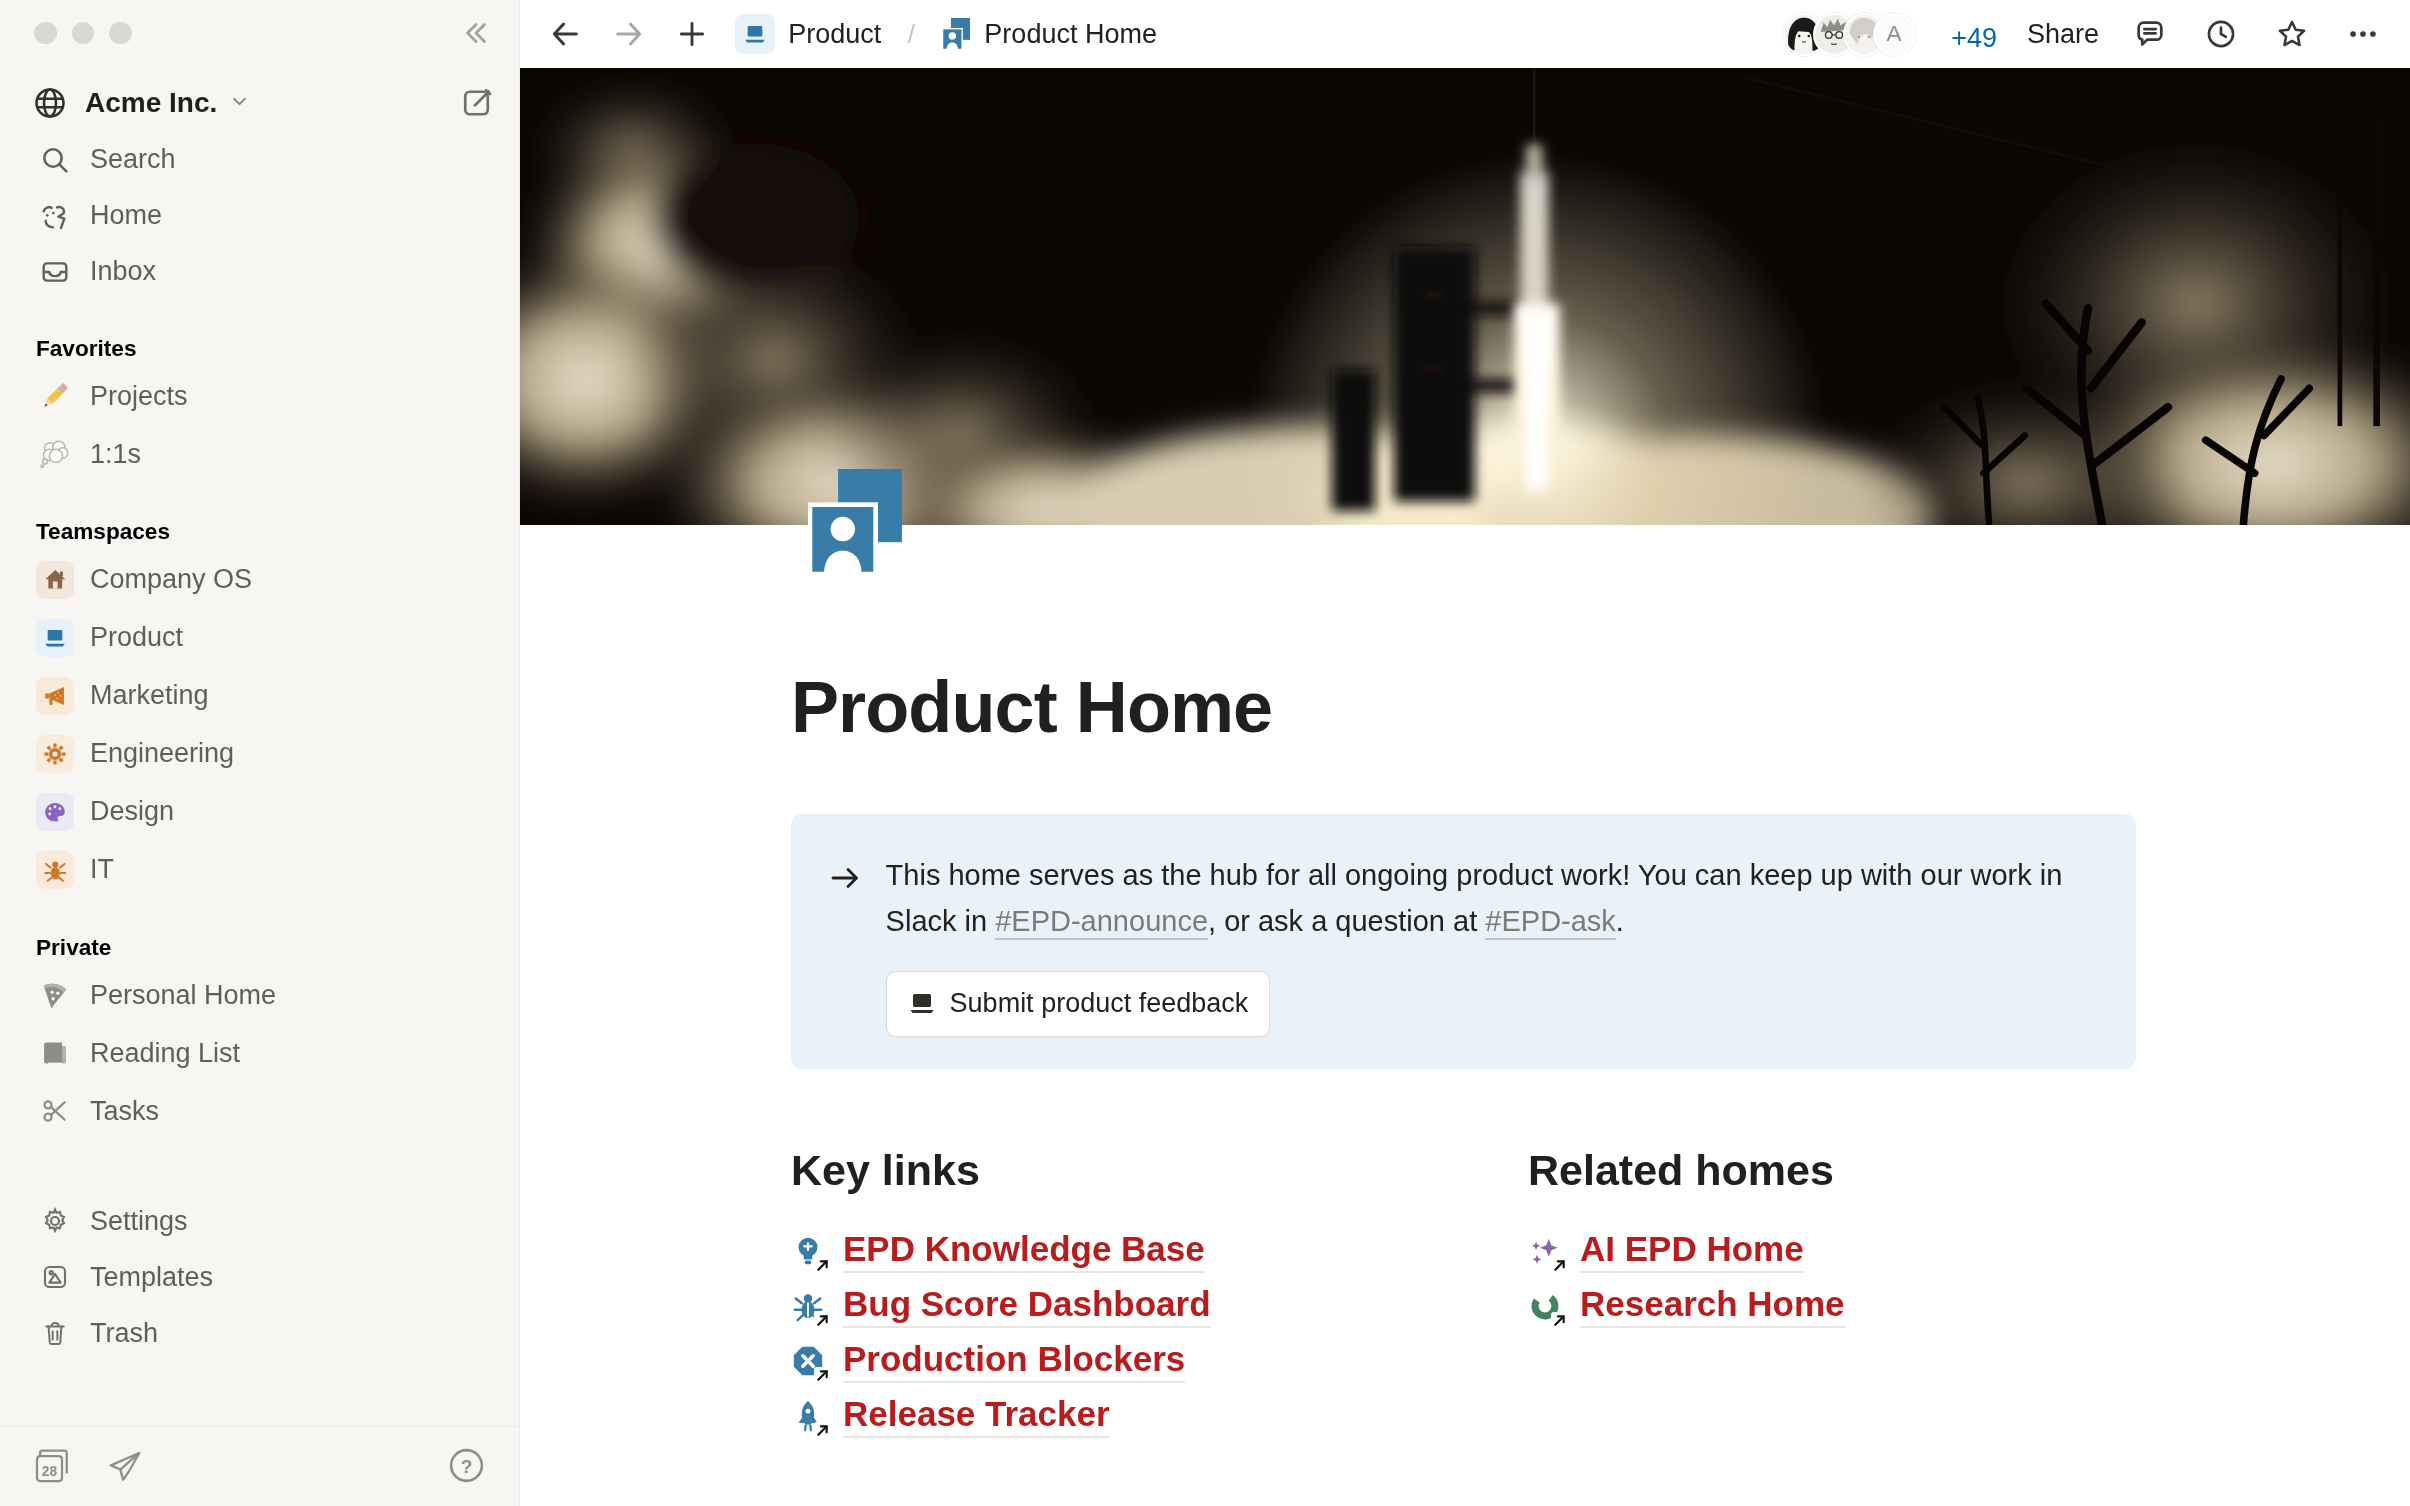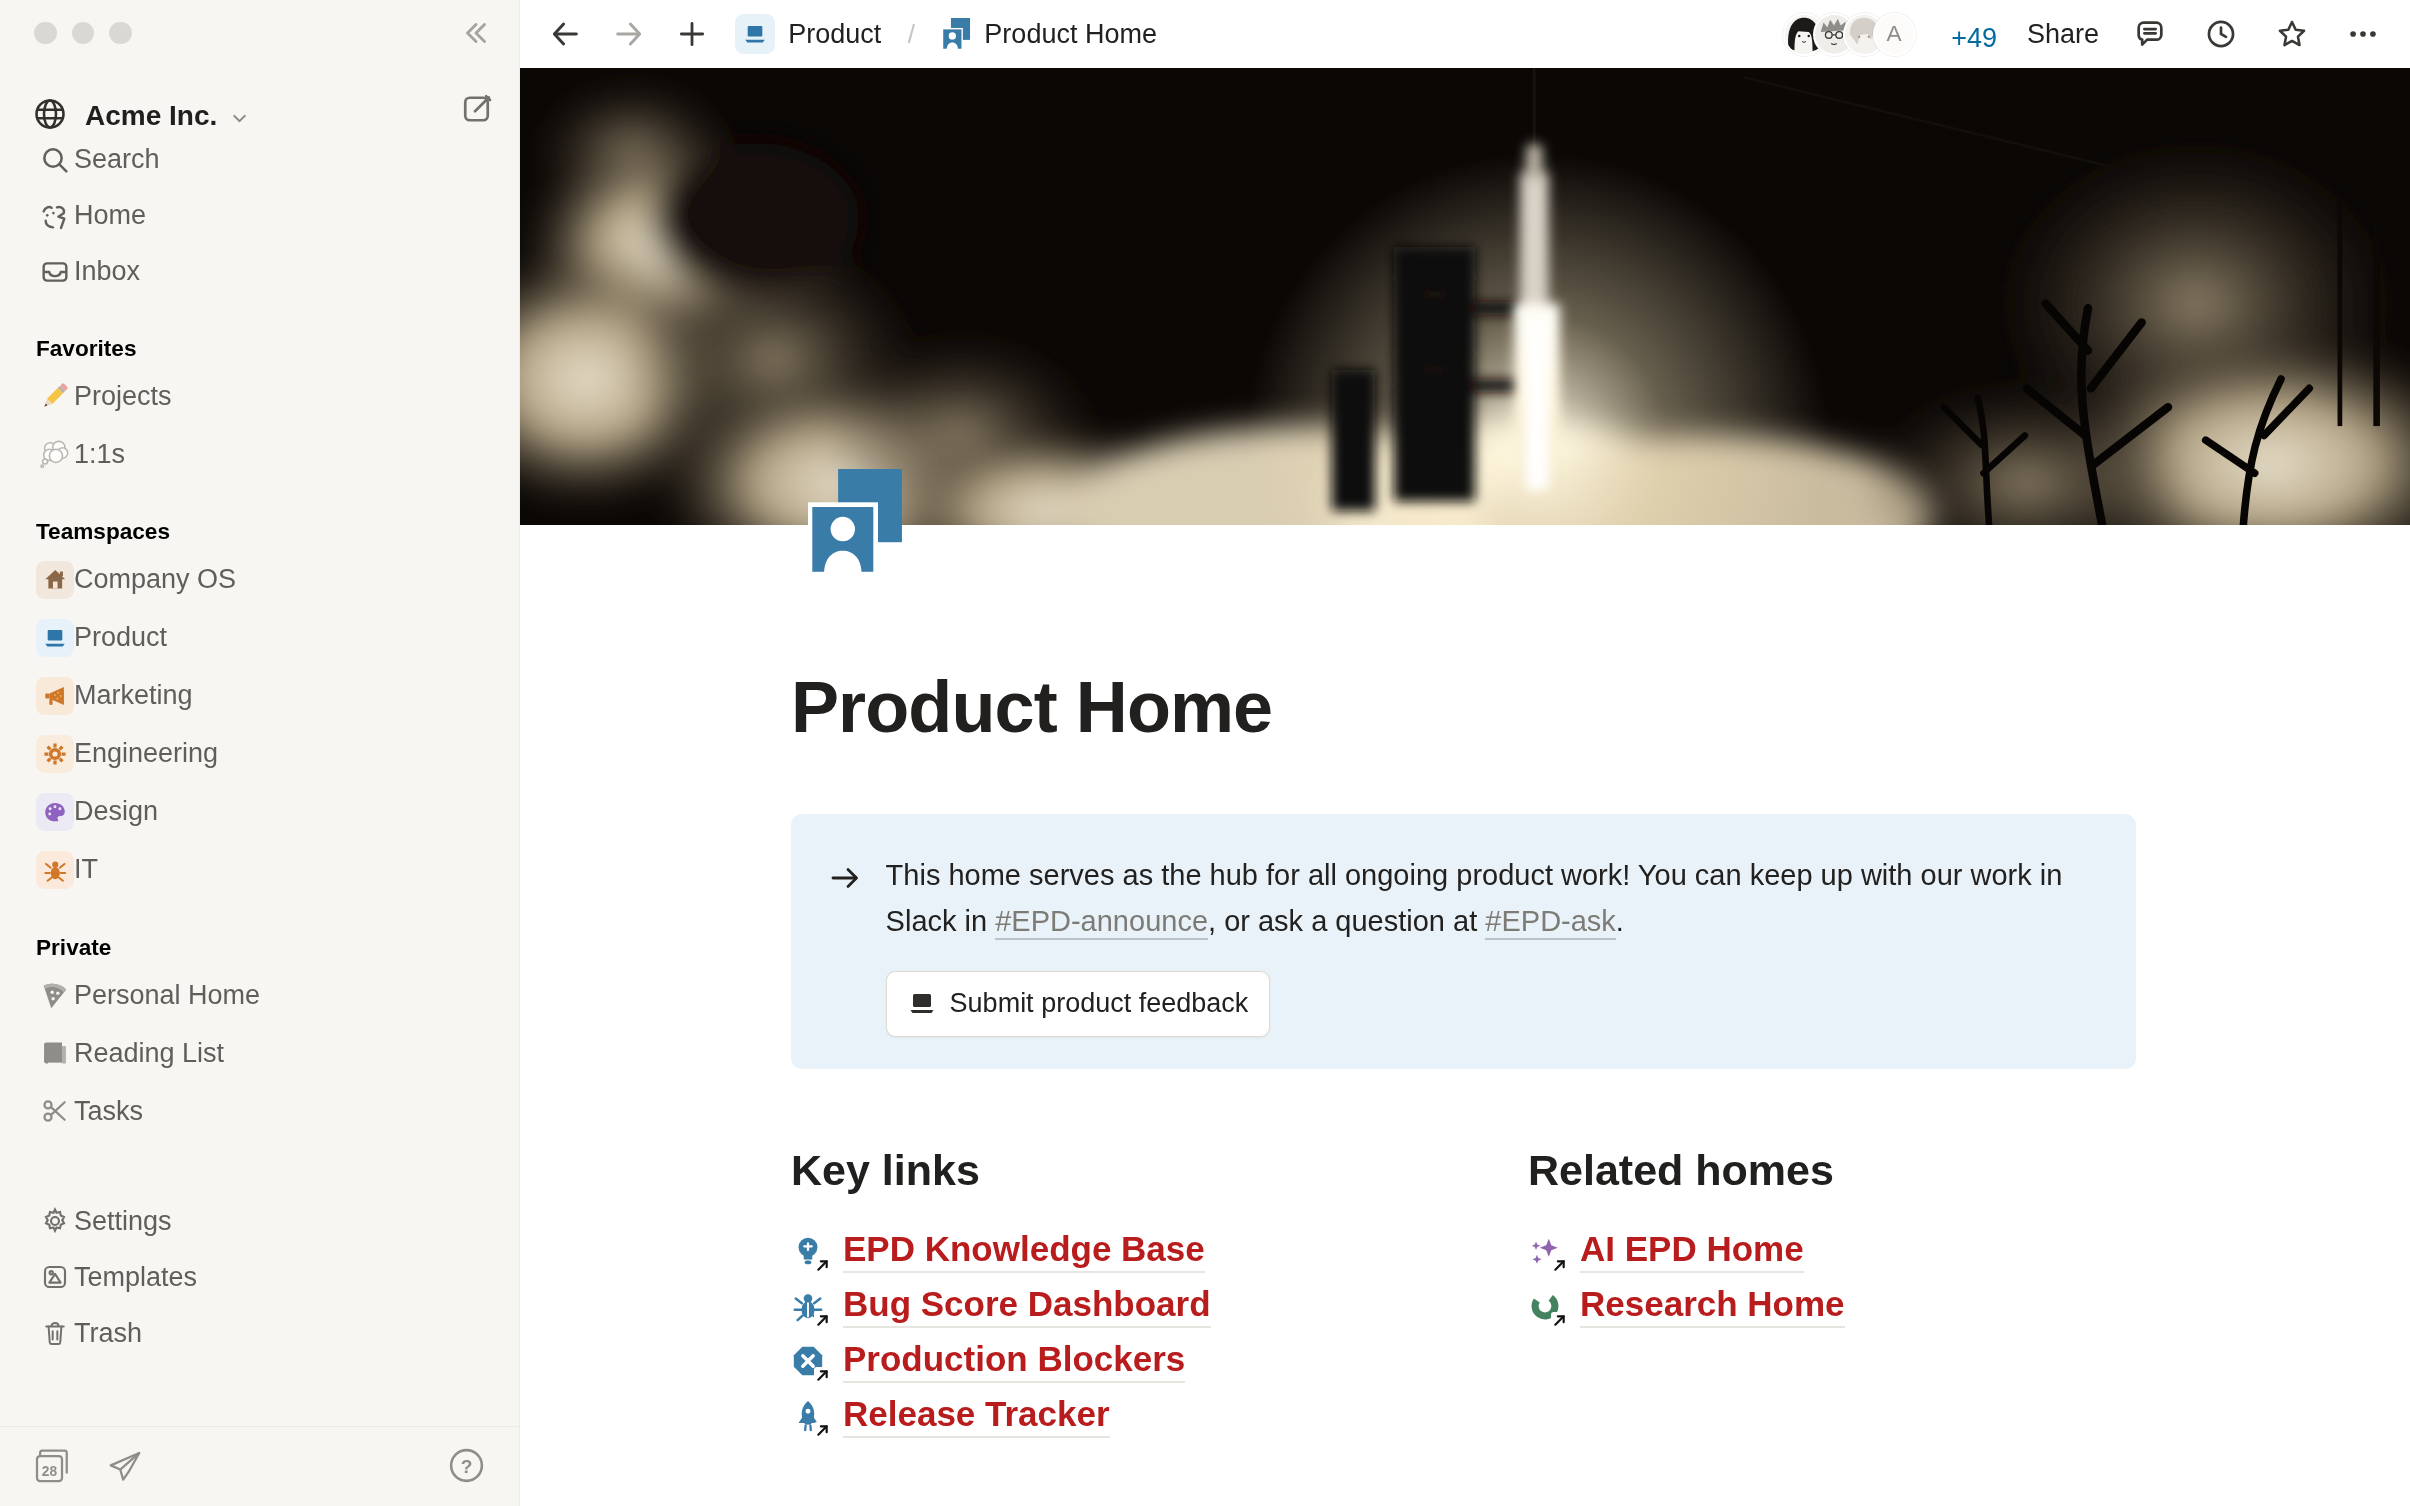--- a/index.html
+++ b/index.html
@@ -6,25 +6,25 @@
   html,body { margin:0; padding:0; width:2411px; height:1507px; overflow:hidden;
     background:#fff; font-family:"Liberation Sans", sans-serif; color:#22211f; }
   .app { display:flex; width:2411px; height:1507px; }
 
   
   .sidebar { width:520px; min-width:520px; height:1507px; background:#f7f6f3;
     border-right:0.9px solid #edebe8; display:flex; flex-direction:column; }
   .traffic-row { display:flex; align-items:center; height:66px; padding:0 22.6px 0 34px; }
   .dot { width:22.6px; height:22.6px; border-radius:50%; background:#d9d8d5; margin-right:15px; }
   .collapse-btn { margin-left:auto; width:41px; height:41px; display:flex; align-items:center; justify-content:center; color:#a6a39d; border-radius:7.5px; }
-  .workspace-row { display:flex; align-items:flex-end; height:58px; padding:0 19px 0 32px; margin-top:7.5px; }
+  .workspace-row { display:flex; align-items:center; height:58px; padding:0 19px 0 32px; margin-top:7.5px; }
   .ws-name { font-size:28px; font-weight:700; color:#201f1d; margin-left:17px; }
   .ws-chevron { margin-left:11.3px; color:#8a8883; }
   .compose-btn { margin-left:auto; width:45px; height:45px; display:flex; align-items:center; justify-content:center; color:#73716d; border-radius:7.5px; }
-  .nav-item, .side-item, .sys-item { display:flex; align-items:center; 
+  .nav-item, .side-item, .sys-item { display:flex; align-items:center; gap:16px;
     padding:0 15px 0 36px; font-size:27px; font-weight:500; color:#5f5e5b; cursor:pointer; }
   .nav-item { height:56px; }
   .side-item { height:58px; }
   .sys-item { height:56px; }
   .icon-box { width:38px; min-width:38px; height:38px; display:flex; align-items:center; justify-content:center; }
   .section-label { margin:36px 0 5.6px; padding-left:36px; font-size:22.6px; font-weight:600; color:#000000; }
   .tile { width:38px; min-width:38px; height:38px; border-radius:8.5px; display:flex; align-items:center; justify-content:center; }
   .sys-block { margin-top:53px; }
   .side-footer { margin-top:auto; border-top:0.9px solid #eceae6; height:81px; display:flex; align-items:center; padding:0 32px; gap:34px; color:#8f8d89; }
   .footer-help { margin-left:auto; }

